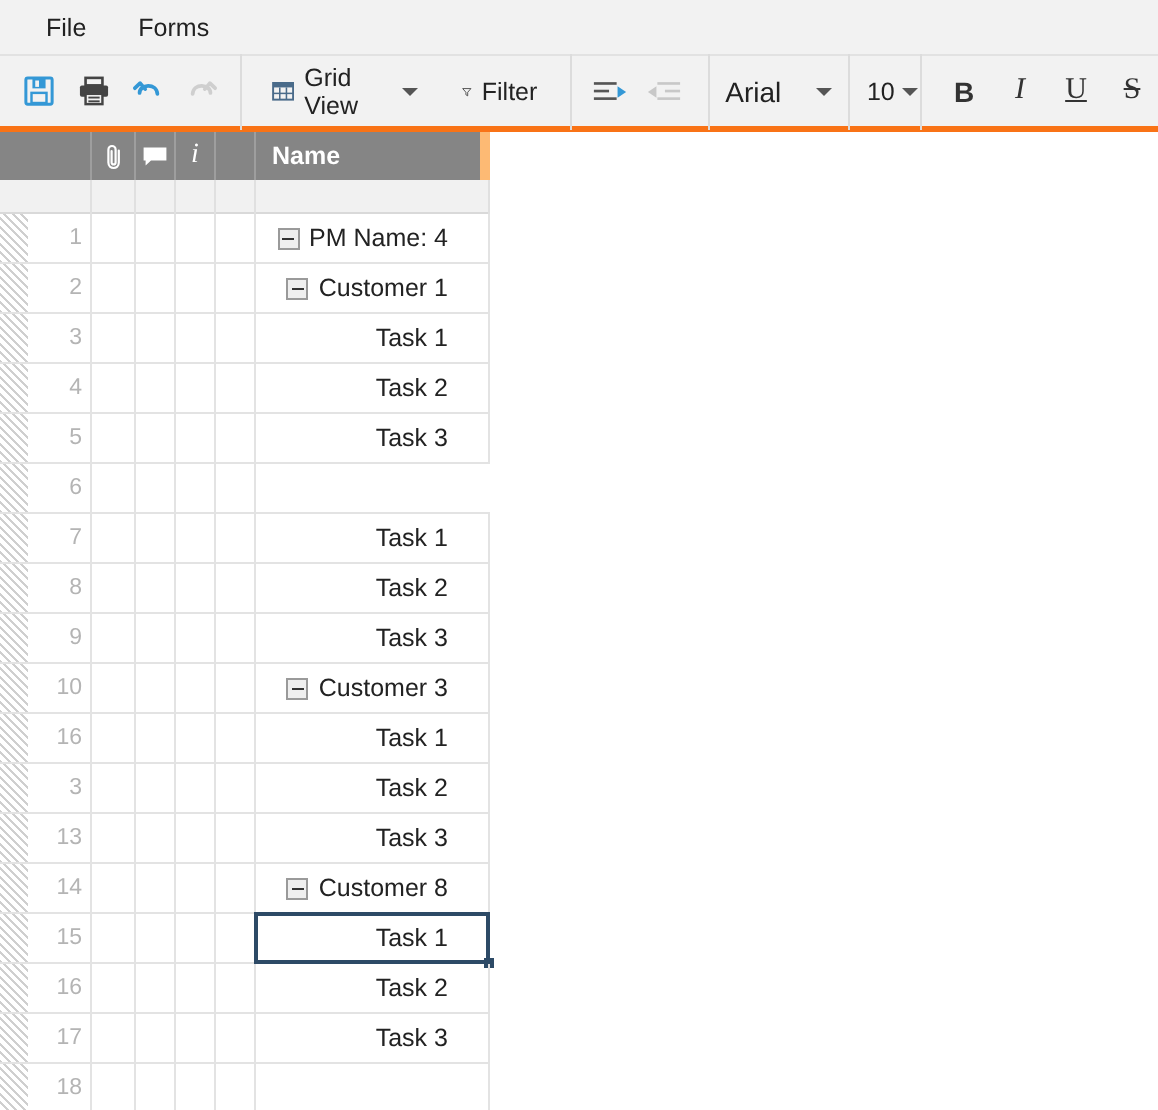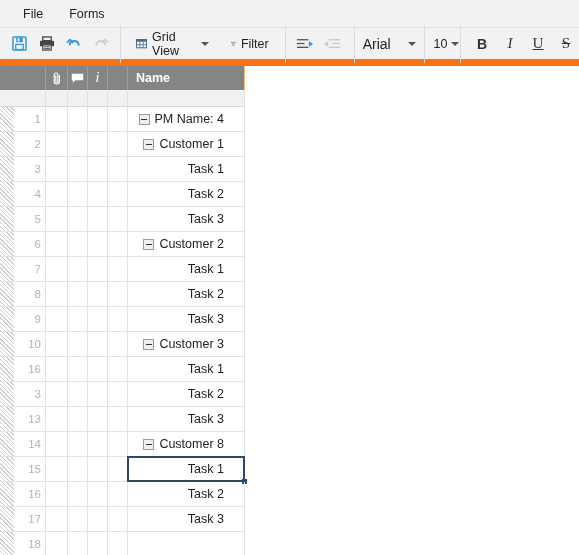--- a/index.html
+++ b/index.html
@@ -27,21 +27,21 @@
     padding:0 13px;
     line-height:28px;
     cursor:default;
     white-space:nowrap;
   }
 
   
   .toolbar {
     height:38px;
     background:#f2f2f2;
-    border-bottom:7px solid #f97316;
+    border-bottom:3px solid #f97316;
     display:flex;
     align-items:center;
   }
   .tgroup { display:flex; align-items:center; height:38px; }
   .tsep { width:1px; height:38px; background:#dcdcdc; flex:0 0 1px; }
   .tbtn {
     display:flex; align-items:center; justify-content:center;
     height:30px; min-width:27px;
     cursor:default;
   }
@@ -98,21 +98,21 @@
     height:24px;
     font-size:12.5px;
   }
   .hdr-cell.gutter { width:46px; border-right:1px solid #9e9e9e; }
   .hdr-cell.c2 { width:22px; }
   .hdr-cell.c3 { width:20px; }
   .hdr-cell.c4 { width:20px; }
   .hdr-cell.c5 { width:20px; }
   .hdr-cell.name {
     width:117px; justify-content:flex-start;
-    padding-left:8px; font-weight:bold; border-right:1px solid #fdba74;
+    padding-left:8px; font-weight:bold; border-right:5px solid #fdba74;
   }
   .hdr-ital { font-style:italic; font-family:"Liberation Serif", serif; font-size:14px; }
 
   .spacer-row {
     display:flex; height:17px; width:245px;
     background:#f1f1f1;
     border-bottom:1px solid #d9d9d9;
   }
   .spacer-row .sc { border-right:1px solid #e0e0e0; height:17px; }
   .sc.gutter{width:46px;} .sc.c2{width:22px;} .sc.c3{width:20px;}
@@ -387,24 +387,20 @@
       </div>
       <div class="row">
         <div class="cell gutter">
           <div class="lockstrip"></div>
           <div class="rownum">6</div>
         </div>
         <div class="cell c2"></div>
         <div class="cell c3"></div>
         <div class="cell c4"></div>
         <div class="cell c5"></div>
-        <div class="cell name">
-          <span class="toggle"></span>
-          <span>Customer 2</span>
-        </div>
       </div>
       <div class="row">
         <div class="cell gutter">
           <div class="lockstrip"></div>
           <div class="rownum">7</div>
         </div>
         <div class="cell c2"></div>
         <div class="cell c3"></div>
         <div class="cell c4"></div>
         <div class="cell c5"></div>

